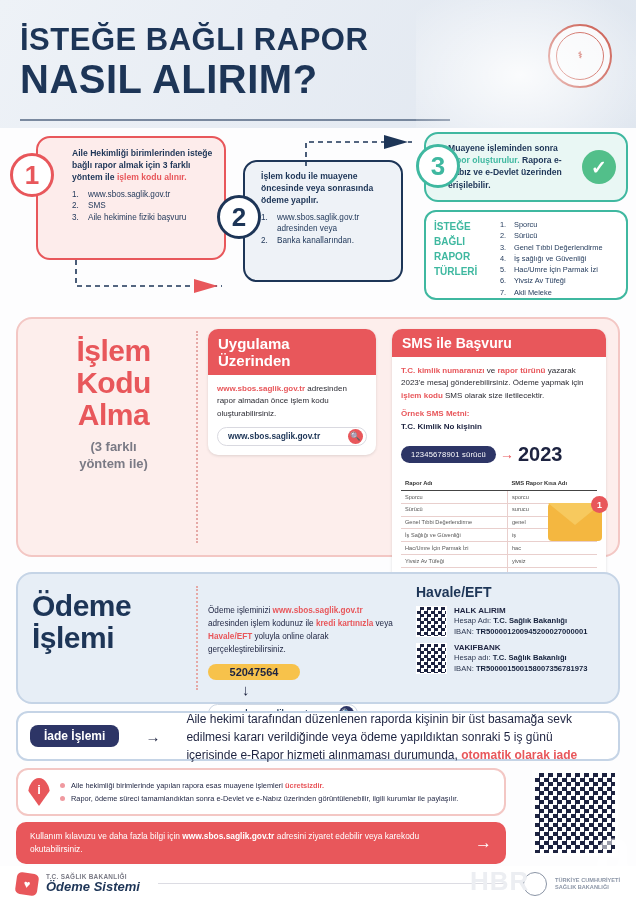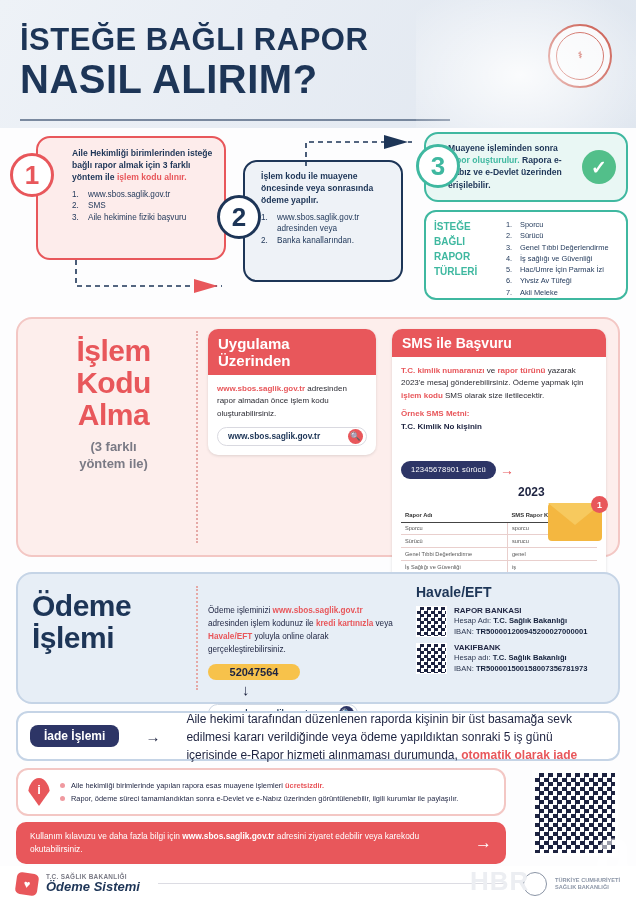--- a/index.html
+++ b/index.html
@@ -72,21 +72,21 @@
     position:absolute; right:10px; top:16px; width:34px; height:34px; border-radius:50%;
     background:#52bf8a; color:#fff; display:flex; align-items:center; justify-content:center;
     font-size:19px; font-weight:800;
   }
   .dash-arrow { position:absolute; }
 
   
   #typesbox{
     position:absolute; left:424px; top:82px; width:204px; height:90px;
     border:2px solid #3fb8a0; border-radius:12px; background:#fff;
-    display:flex; padding:7px 8px; gap:14px;
+    display:flex; padding:7px 8px; gap:8px;
   }
   .types-title{ font-size:10px; font-weight:800; color:#3fb8a0; line-height:1.5; width:58px; }
   .types-list{ font-size:7.4px; color:#1d3557; line-height:1.52; flex:1; }
   .types-list .li{ display:flex; gap:4px; }
   .types-list .li .n{ width:10px; flex:none; }
 
   
   .panel-red {
     position:absolute; left:16px; top:317px; width:604px; height:240px;
     background:#fdeeec; border:2px solid #f3c7c4; border-radius:16px;
@@ -109,21 +109,21 @@
   .searchbar{
     margin-top:7px; display:flex; align-items:center; justify-content:space-between;
     border:1px solid #d9d9e0; border-radius:14px; height:19px; padding:0 3px 0 10px; background:#fff;
   }
   .searchbar span{ font-size:8.4px; font-weight:700; color:#1d3557; }
   .mag{ width:15px;height:15px;border-radius:50%;background:#e8575b;display:flex;align-items:center;justify-content:center;color:#fff;font-size:8px;}
 
   .sms-pill-row{ display:flex; align-items:center; gap:4px; margin-top:6px; }
   .sms-pill{ background:#2d3566; color:#fff; font-size:7.6px; border-radius:10px; padding:3px 10px; letter-spacing:.2px;}
   .arrow-red{ color:#e8575b; font-size:14px; font-weight:800; line-height:1;}
-  .year{ font-size:12px; font-weight:800; color:#1d2340;margin-top:44px; }
+  .year{ font-size:20px; font-weight:800; color:#1d2340; }
 
   table.smstable{ width:100%; border-collapse:collapse; margin-top:7px; font-size:5.6px; color:#555; background:#fff;}
   table.smstable th{ text-align:left; font-size:5.8px; color:#333; font-weight:700; padding:2px 4px; border-bottom:1px solid #444;}
   table.smstable td{ padding:1.6px 4px; border-bottom:1px solid #e9cfcd; }
   table.smstable td.c2{ border-left:1px solid #e9cfcd; }
 
   .envelope{
     position:absolute; right:16px; bottom:14px; width:54px; height:38px;
     background:#f4b740; border-radius:4px;
   }
@@ -452,21 +452,21 @@
         <span class="mag dark">🔍</span>
       </div>
     </div>
 
     <div class="ob-right">
       <div class="eft-title">Havale/EFT</div>
 
       <div class="bank-row">
         <div class="qr"></div>
         <div>
-          <div class="bank-name">RAPOR BANKASI</div>
+          <div class="bank-name">HALK ALIRIM</div>
           <div class="bank-line"><span>Hesap Adı: </span><b>T.C. Sağlık Bakanlığı</b></div>
           <div class="bank-line"><span>IBAN: </span><b>TR500001200945200027000001</b></div>
         </div>
       </div>
 
       <div class="bank-row">
         <div class="qr"></div>
         <div>
           <div class="bank-name">VAKIFBANK</div>
           <div class="bank-line"><span>Hesap adı: </span><b>T.C. Sağlık Bakanlığı</b></div>

